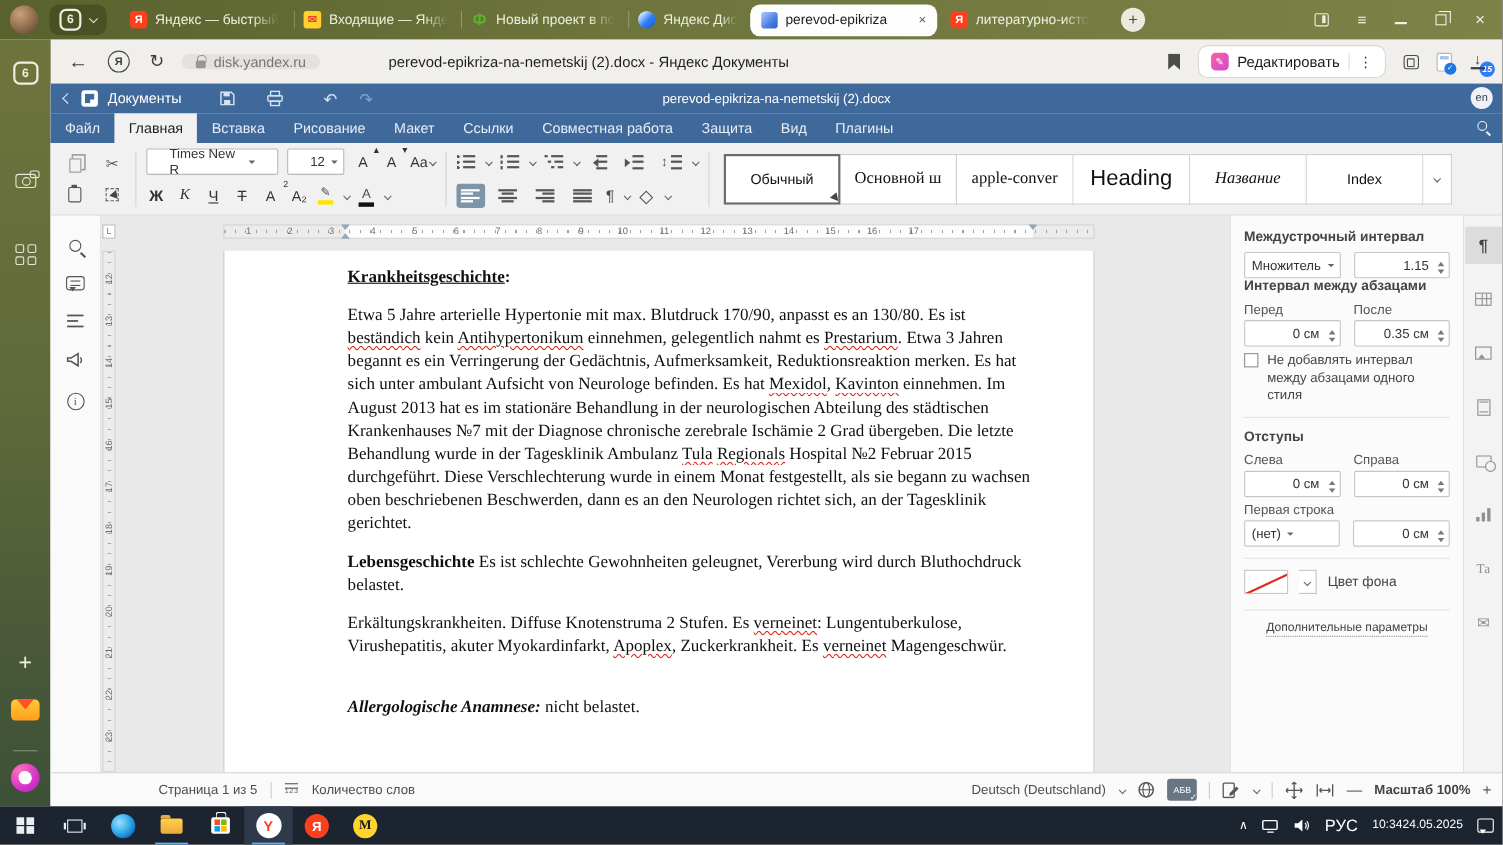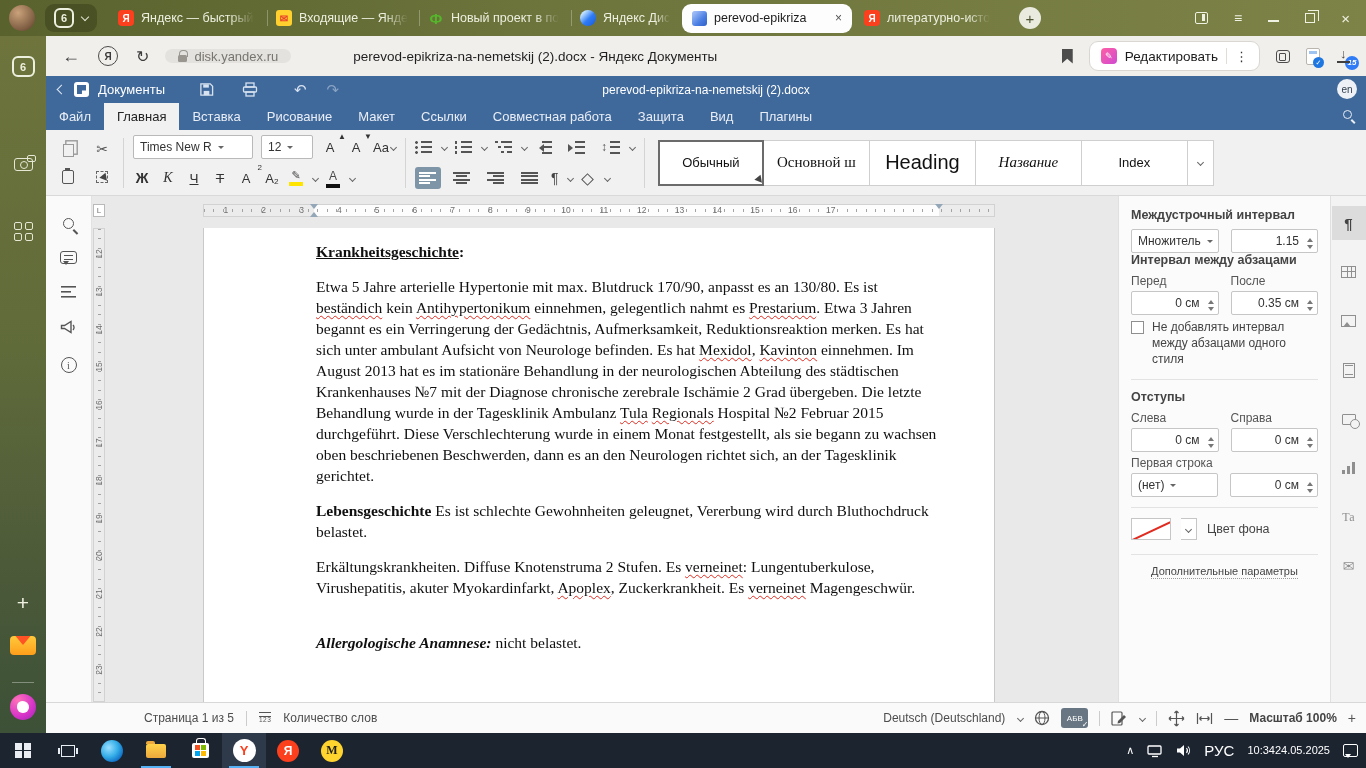--- a/index.html
+++ b/index.html
@@ -100,21 +100,21 @@
 .tsep{width:1px;height:50px;background:#d4d4d4;margin:0 9px;flex:none}
 .g-clip{display:grid;grid-template-columns:24px 24px;grid-template-rows:24px 24px;gap:4px 10px;place-items:center;flex:none}
 .cpy{width:11px;height:13px;border:1.5px solid #9a9a9a;background:#f1f1f1;box-shadow:3px -3px 0 -0.5px #f1f1f1,3px -3px 0 0.9px #9a9a9a;margin-top:3px}
 .cut{font-size:14px;color:#555}
 .pst{width:12px;height:14px;border:1.5px solid #555;border-radius:2px;position:relative}
 .pst::before{content:"";position:absolute;left:2px;top:-3px;width:5px;height:3px;background:#555}
 .sel{width:12px;height:12px;border:1.3px dashed #666;position:relative}
 .sel::after{content:"";position:absolute;right:-3px;bottom:-3px;width:0;height:0;border:4px solid transparent;border-top:7px solid #444;transform:rotate(-40deg)}
 .g-col{display:flex;flex-direction:column;gap:7px;flex:none}
 .trow{display:flex;align-items:center;gap:8px;height:24px}
-.fbox{display:flex;align-items:center;background:#fff;border:1px solid #b9b9b9;border-radius:2px;height:24px;padding:0 6px;font-size:12px;color:#333}
+.fbox{display:flex;align-items:center;background:#fff;border:1px solid #b9b9b9;border-radius:2px;height:24px;padding:0 20px;font-size:12px;color:#333}
 .tri{width:0;height:0;border:3.5px solid transparent;border-top-color:#666;margin-left:6px;margin-top:3px}
 .tbtn{display:flex;align-items:center;justify-content:center;min-width:18px;height:22px;font-size:13px;color:#333}
 .supA{position:relative;font-size:13px}
 .supA i{position:absolute;font-style:normal;right:-7px;top:-4px;font-size:8px}
 .cv{display:inline-block;width:5px;height:5px;border-right:1.4px solid #666;border-bottom:1.4px solid #666;transform:rotate(45deg);margin-left:2px;vertical-align:3px}
 .bold-b{font-weight:bold;font-size:14px}
 .ital-b{font-style:italic;font-family:"Liberation Serif",serif;font-size:14px}
 .und-b{text-decoration:underline;font-size:13.5px}
 .str-b{text-decoration:line-through;font-size:13.5px}
 .hlw{display:flex;flex-direction:column;align-items:center;gap:1px}
@@ -518,20 +518,21 @@
           <span class="pmark">¶</span>
             <span class="cv"></span>
           <span class="diam"></span>
             <span class="cv"></span>
         </div>
       </div>
       <div class="tsep"></div>
       <div class="g-styles">
         <div class="stcell first sel st0">Обычный</div>
         <div class="stcell st1">Основной ш</div>
+        <div class="stcell st2">apple-conver</div>
         <div class="stcell st3">Heading</div>
         <div class="stcell st4">Название</div>
         <div class="stcell st5">Index</div>
         <div class="stchev">
             <span class="cv" style="margin:0"></span>
           </div>
       </div>
     </div>
 
     <div id="leftstrip">

